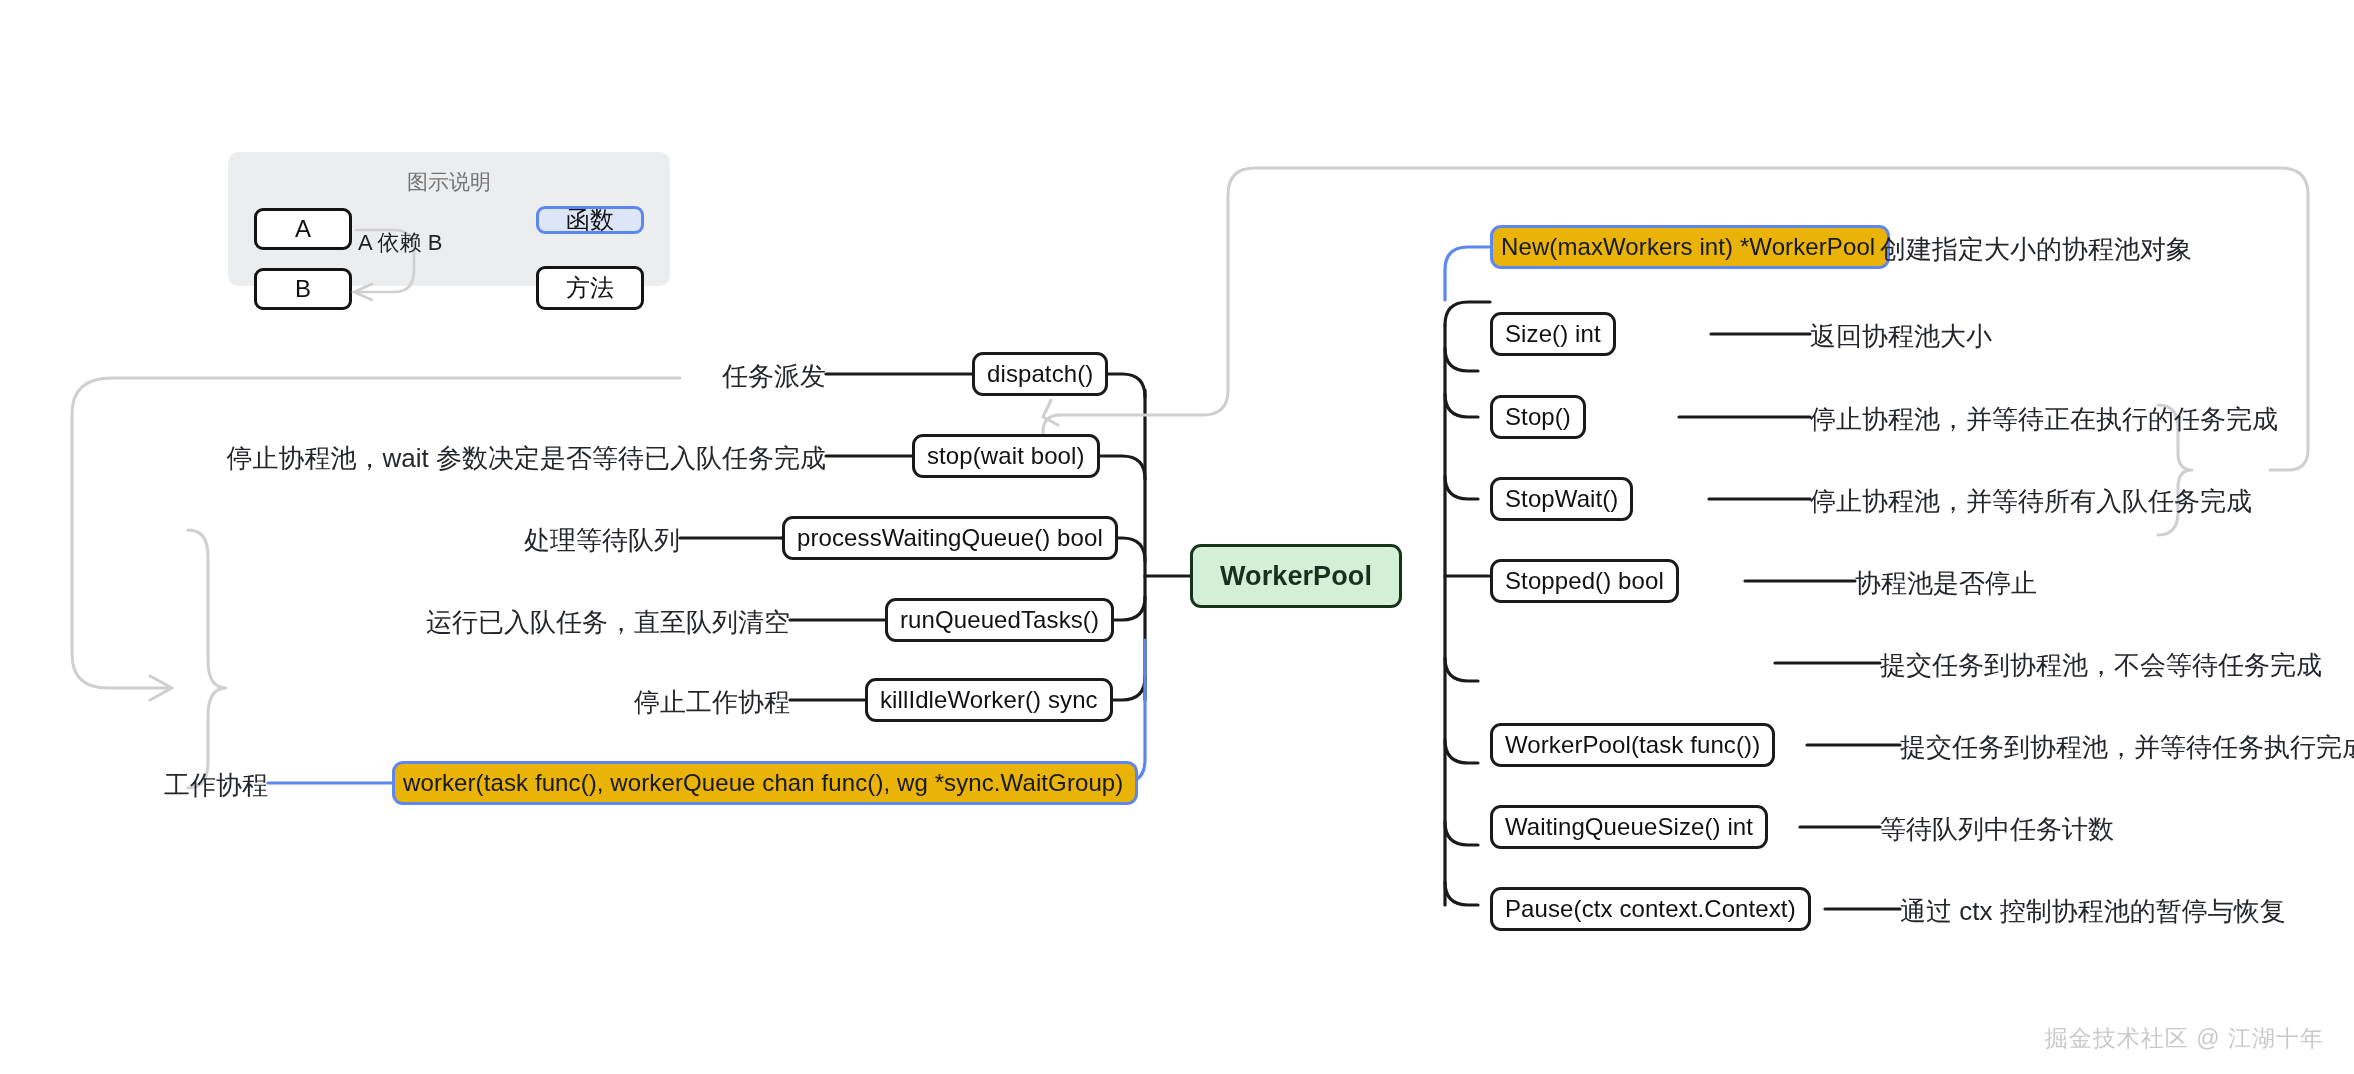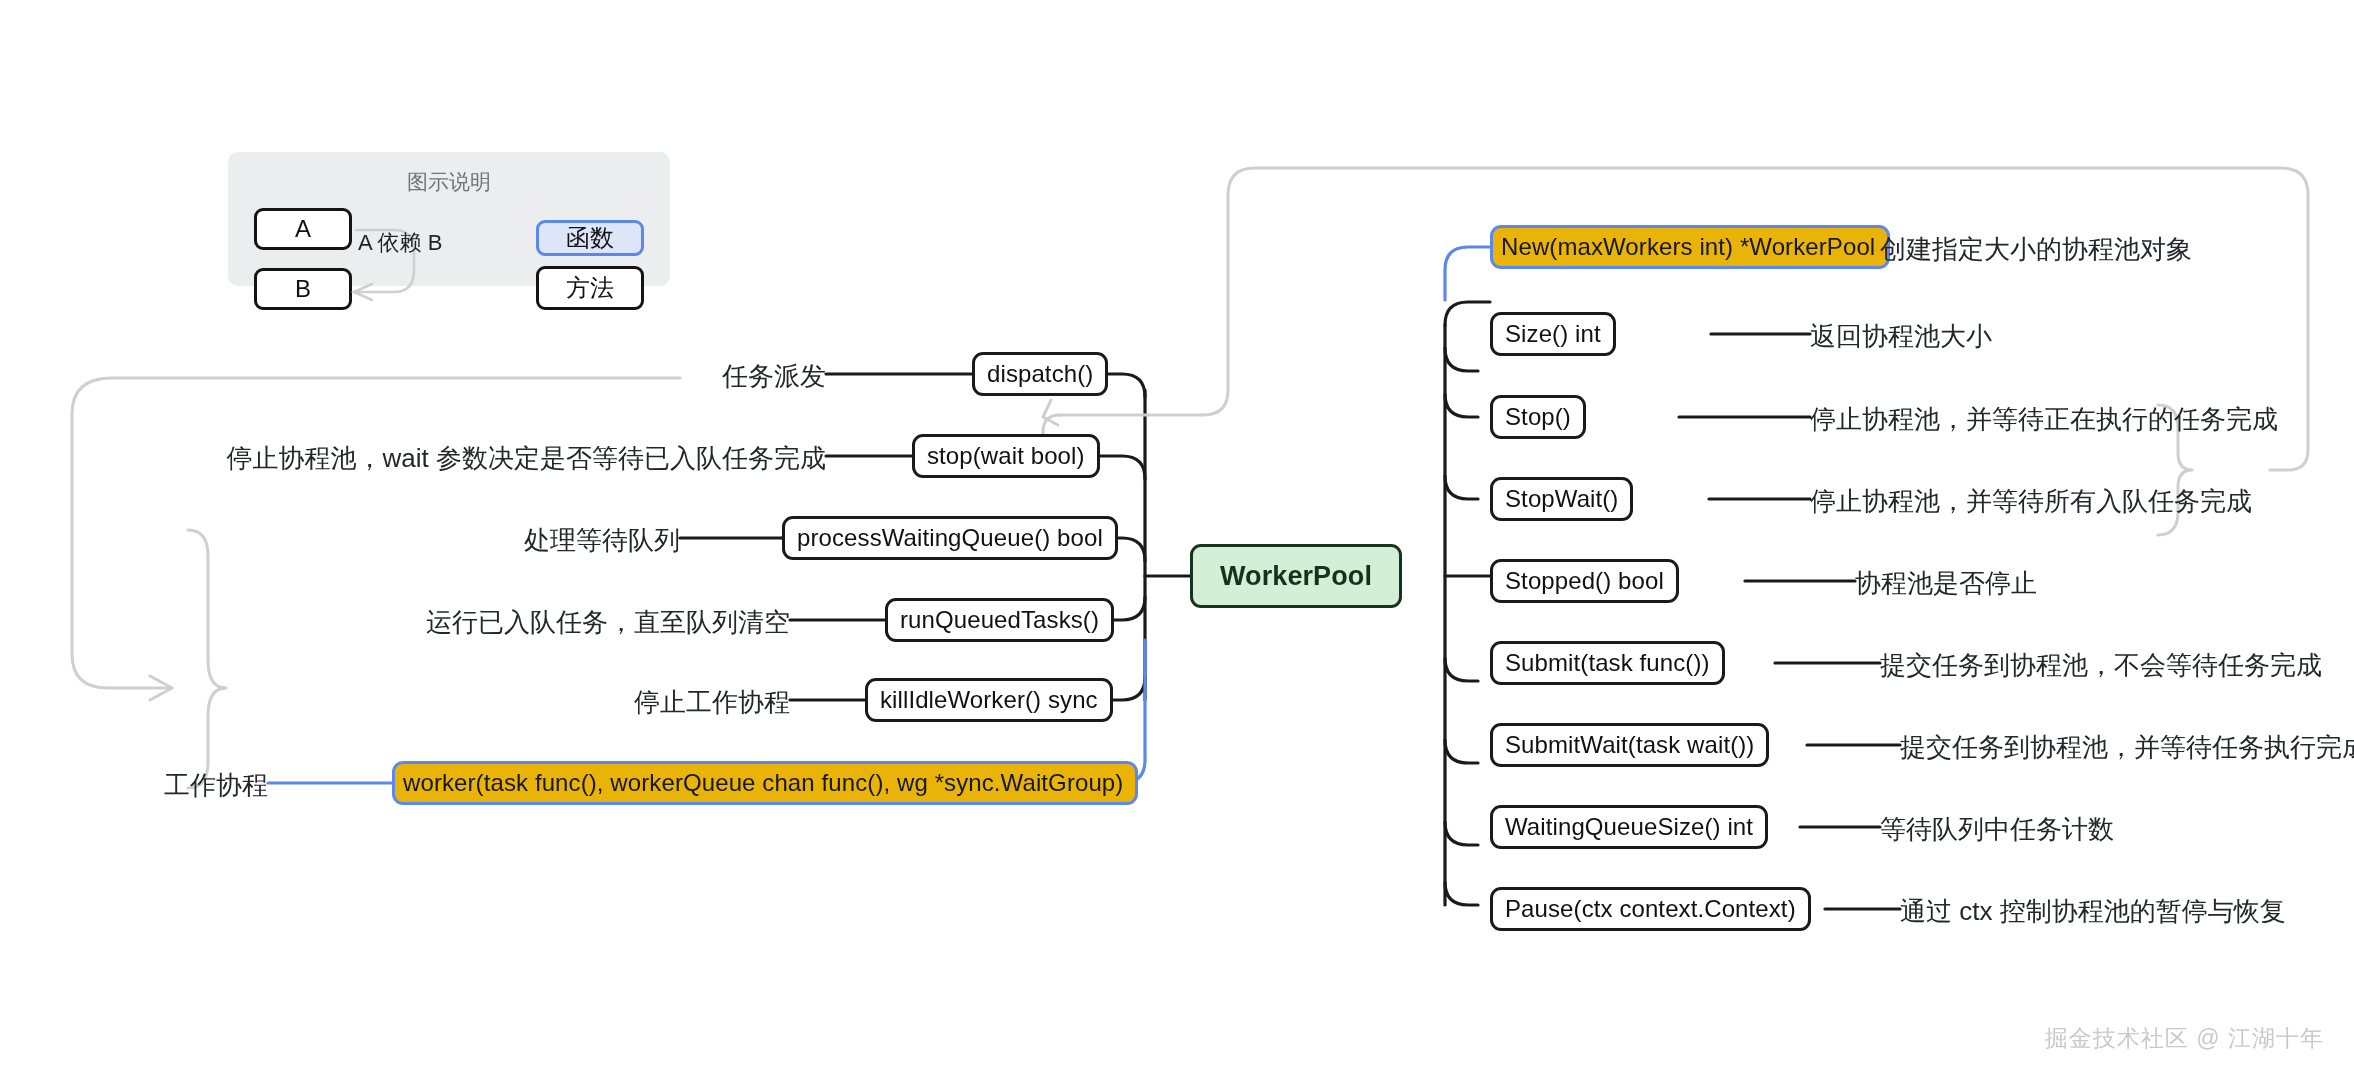--- a/index.html
+++ b/index.html
@@ -141,21 +141,21 @@
 
     <svg style="position:absolute;left:118px;top:48px;width:120px;height:120px;">
       <g fill="none" stroke="#cfcfcf" stroke-width="2.6" stroke-linecap="round">
         <path d="M10 30 L48 30 Q68 30 68 52 L68 70 Q68 92 48 92 L12 92"></path>
         <path d="M26 84 L8 92 L26 100"></path>
       </g>
     </svg>
 
     <div class="ldep" style="left:130px;top:76px;">A 依赖 B</div>
 
-    <div class="lnode blue" style="left:308px;top:68px;width:108px;height:36px;">函数</div>
+    <div class="lnode blue" style="left:308px;top:54px;width:108px;height:28px;">函数</div>
     <div class="lnode" style="left:308px;top:114px;width:108px;height:44px;">方法</div>
   </div>
 
   <div class="cap r" style="left:826px;top:363px;">任务派发</div>
   <div class="cap r" style="left:826px;top:445px;">停止协程池，wait 参数决定是否等待已入队任务完成</div>
   <div class="cap r" style="left:680px;top:527px;">处理等待队列</div>
   <div class="cap r" style="left:790px;top:609px;">运行已入队任务，直至队列清空</div>
   <div class="cap r" style="left:790px;top:689px;">停止工作协程</div>
   <div class="cap r" style="left:268px;top:772px;">工作协程</div>
 
@@ -166,22 +166,21 @@
   <div class="node" style="left:865px;top:678px;height:44px;">killIdleWorker() sync</div>
   <div class="node blue" style="left:392px;top:761px;height:44px;">worker(task func(), workerQueue chan func(), wg *sync.WaitGroup)</div>
 
   <div class="node green" style="left:1190px;top:544px;width:212px;height:64px;">WorkerPool</div>
 
   <div class="node blue" style="left:1490px;top:225px;height:44px;">New(maxWorkers int) *WorkerPool</div>
   <div class="node" style="left:1490px;top:312px;height:44px;">Size() int</div>
   <div class="node" style="left:1490px;top:395px;height:44px;">Stop()</div>
   <div class="node" style="left:1490px;top:477px;height:44px;">StopWait()</div>
   <div class="node" style="left:1490px;top:559px;height:44px;">Stopped() bool</div>
-  <div class="node" style="left:1490px;top:641px;height:44px;">Submit(task func())</div>
-  <div class="node" style="left:1490px;top:723px;height:44px;">SubmitWait(task wait())</div>
+  <div class="node" style="left:1490px;top:723px;height:44px;">WorkerPool(task func())</div>
   <div class="node" style="left:1490px;top:805px;height:44px;">WaitingQueueSize() int</div>
   <div class="node" style="left:1490px;top:887px;height:44px;">Pause(ctx context.Context)</div>
 
   <div class="cap" style="left:1880px;top:236px;">创建指定大小的协程池对象</div>
   <div class="cap" style="left:1810px;top:323px;">返回协程池大小</div>
   <div class="cap" style="left:1810px;top:406px;">停止协程池，并等待正在执行的任务完成</div>
   <div class="cap" style="left:1810px;top:488px;">停止协程池，并等待所有入队任务完成</div>
   <div class="cap" style="left:1855px;top:570px;">协程池是否停止</div>
   <div class="cap" style="left:1880px;top:652px;">提交任务到协程池，不会等待任务完成</div>
   <div class="cap" style="left:1900px;top:734px;">提交任务到协程池，并等待任务执行完成</div>

